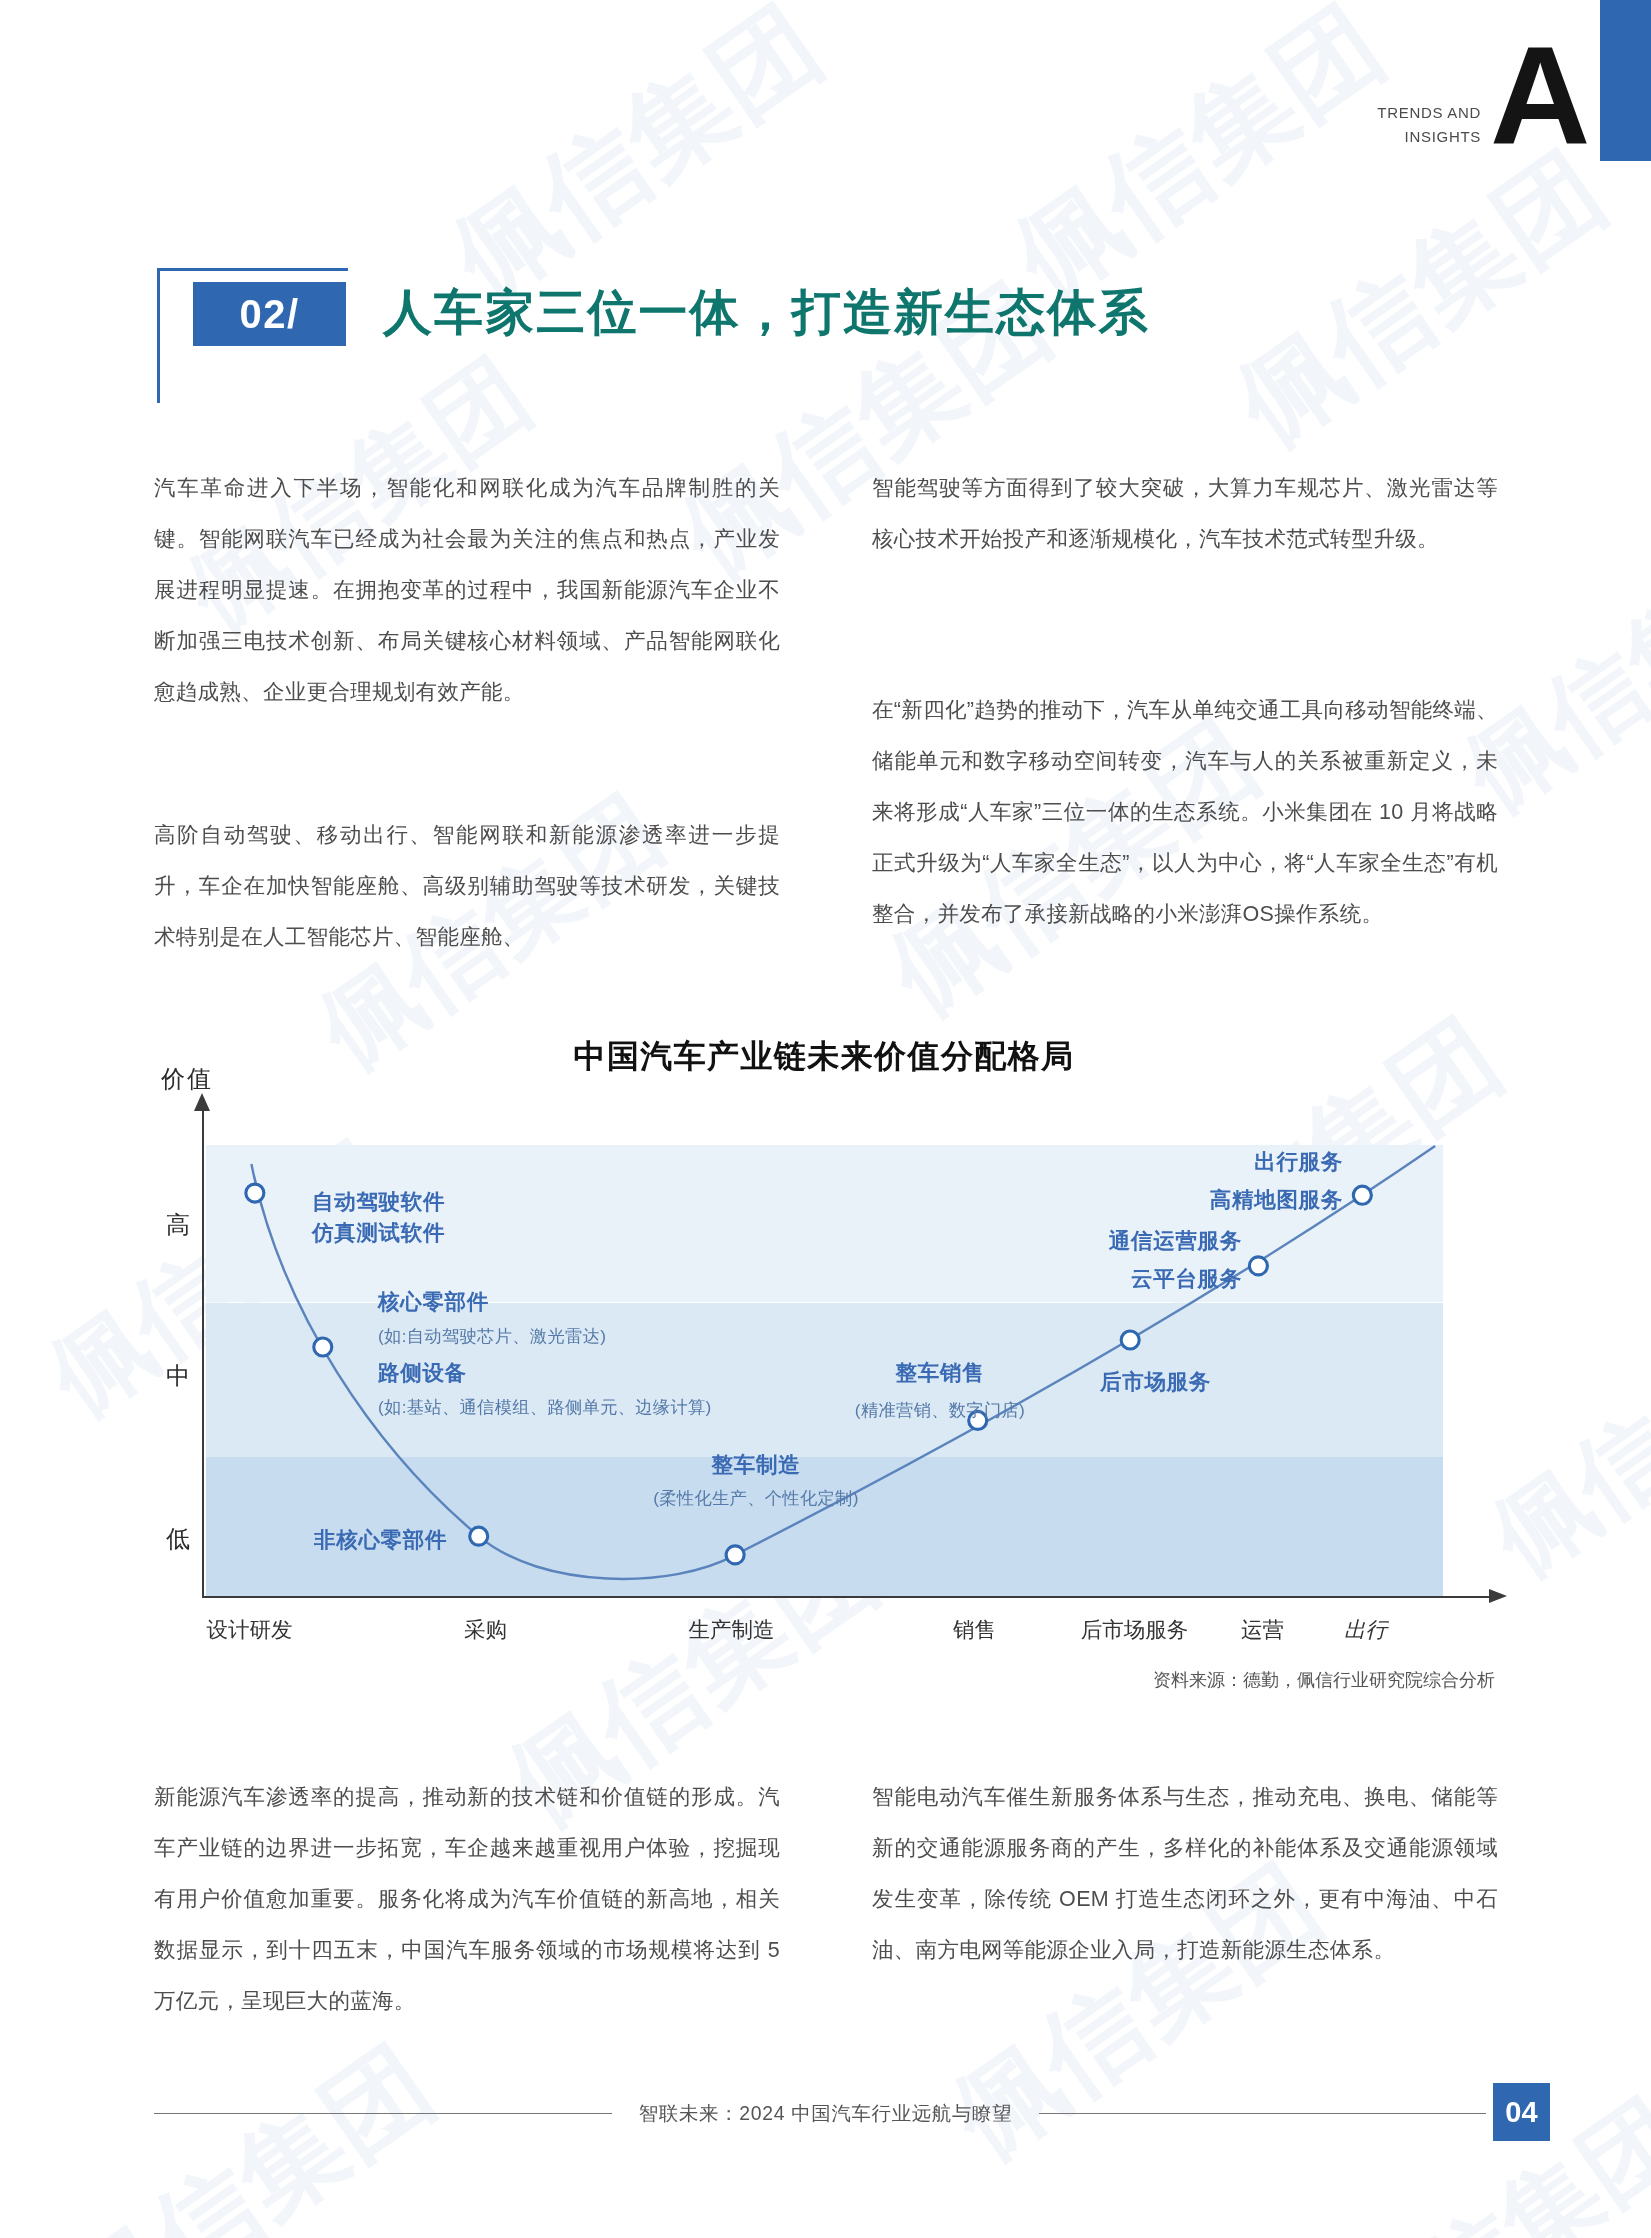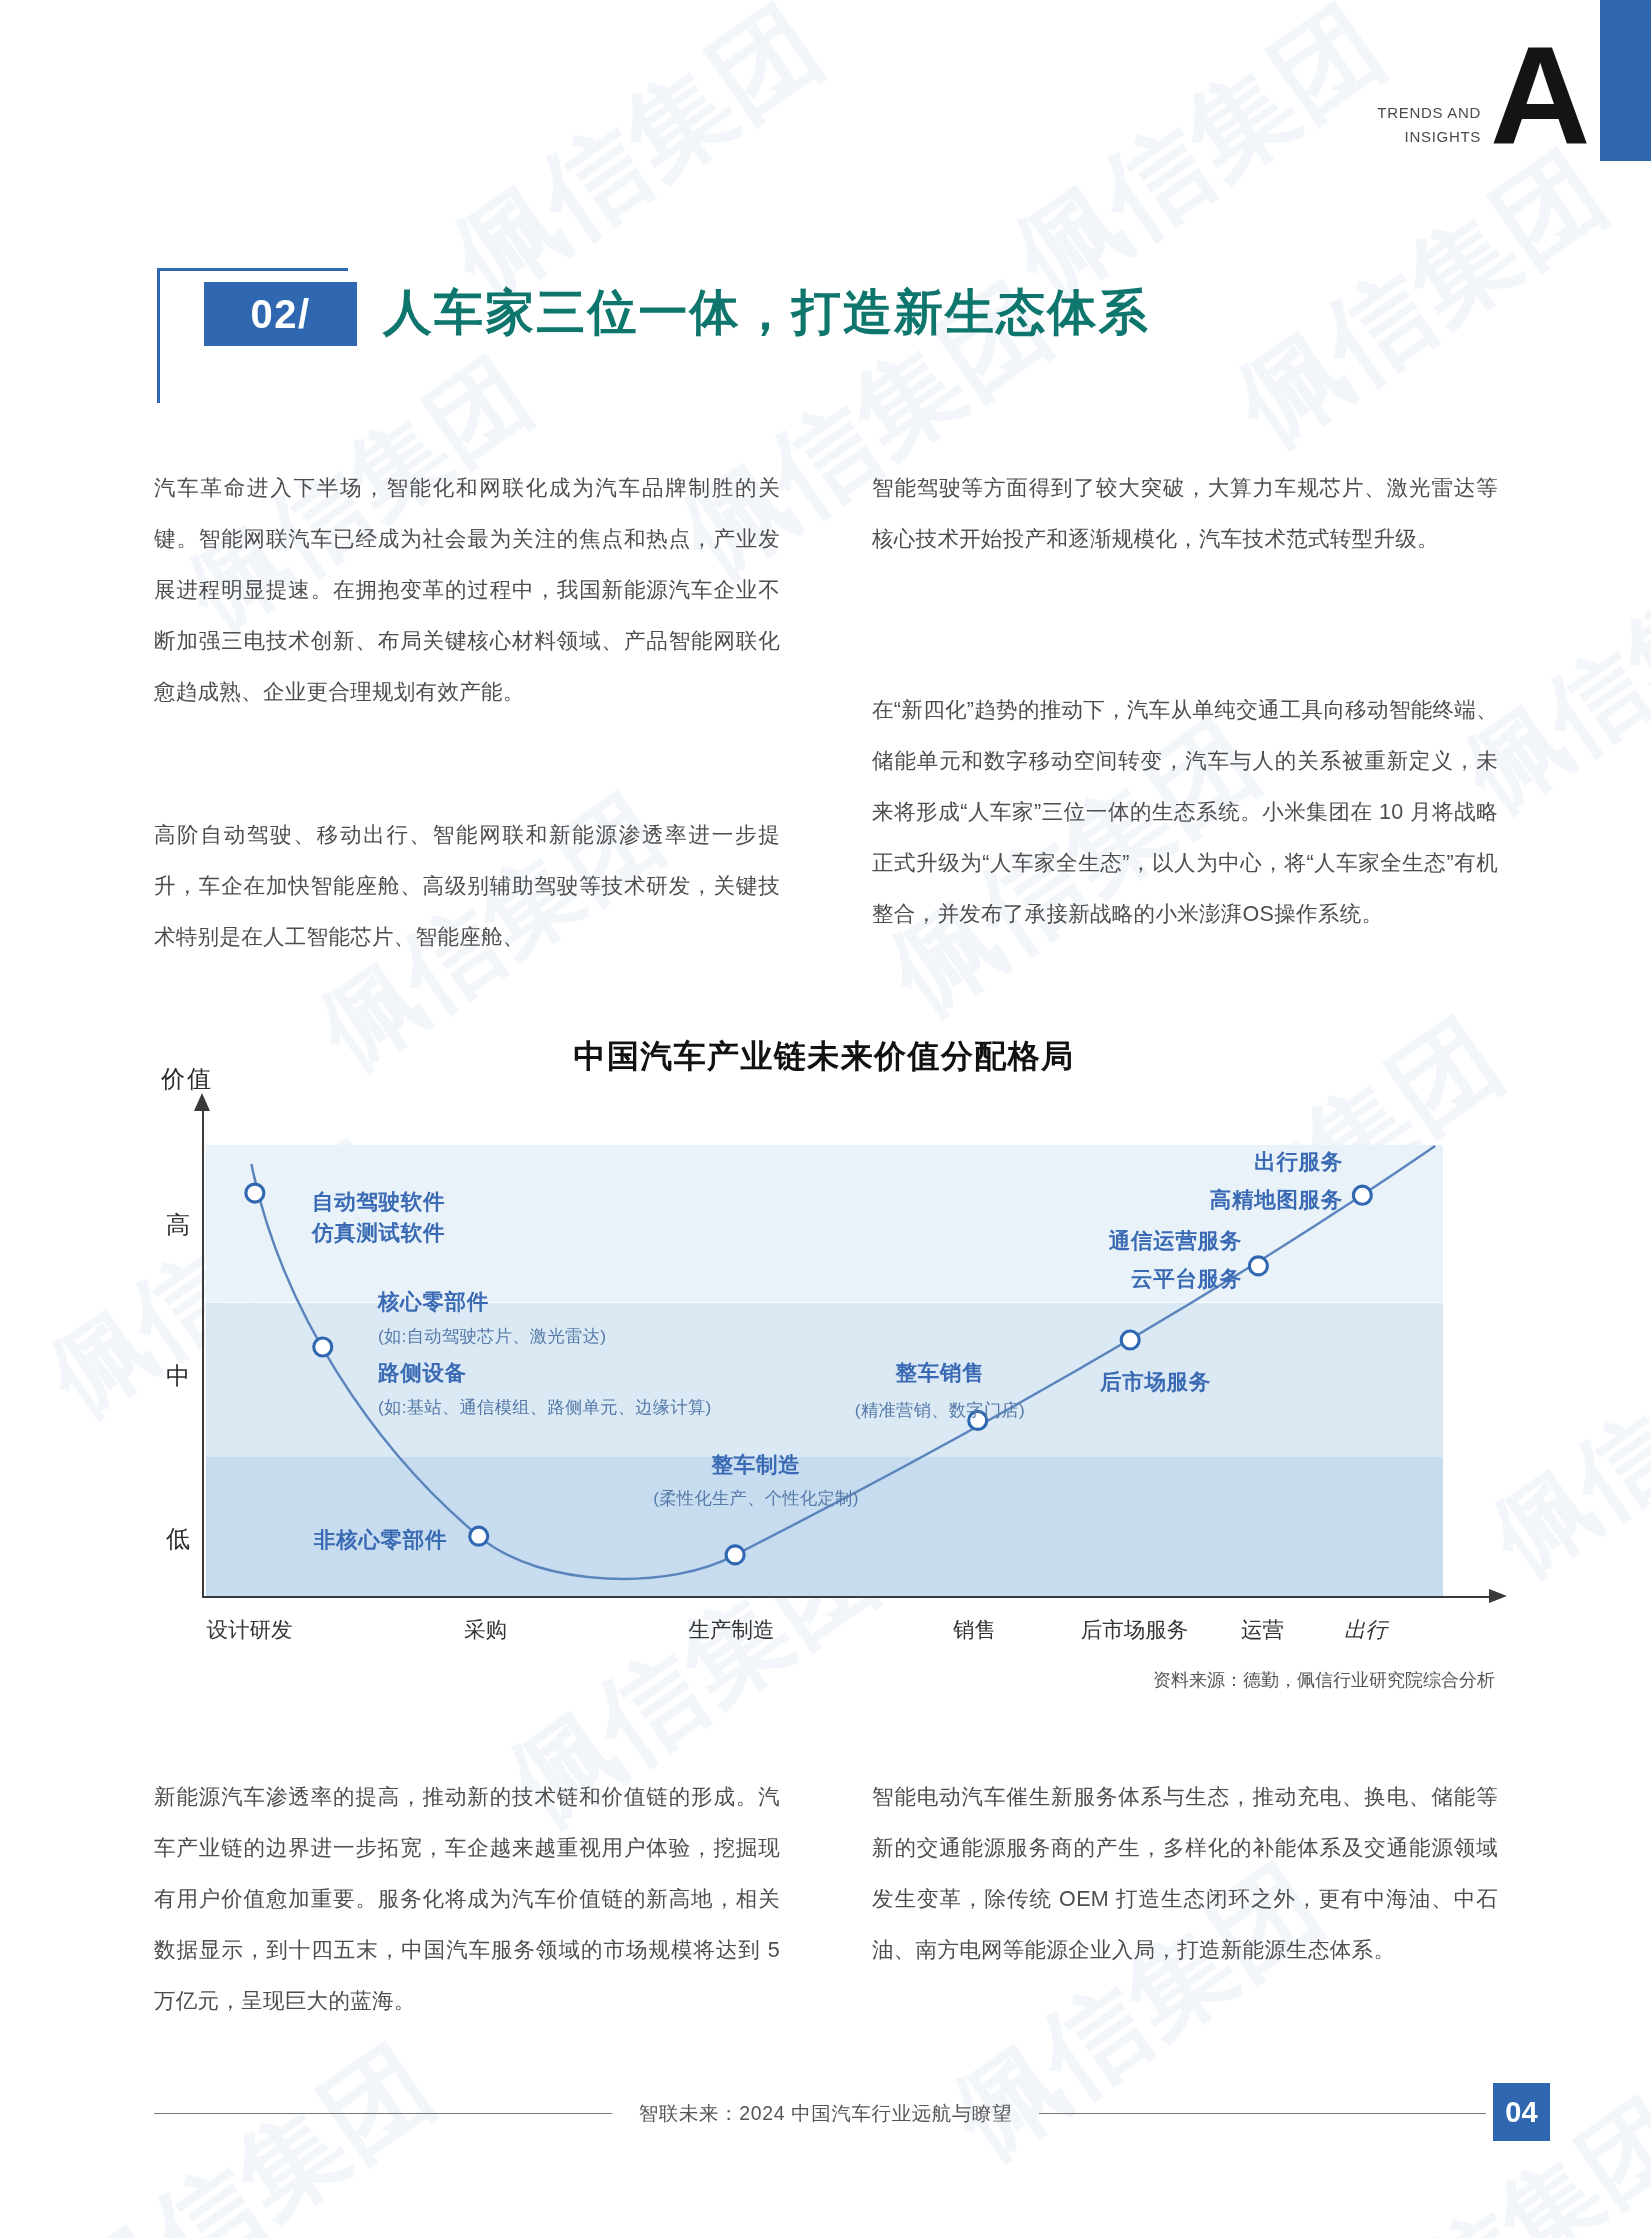--- a/index.html
+++ b/index.html
@@ -51,21 +51,21 @@
 
   <div class="abs eyebrow" style="left:1249px;top:101px;width:232px;">
     <div>TRENDS AND</div>
     <div>INSIGHTS</div>
   </div>
   <div class="abs big-letter" style="left:1490px;top:26px;">A</div>
   <div class="abs accent-bar" style="left:1600px;top:0px;width:52px;height:161px;"></div>
 
   <div class="abs frame-line" style="left:157px;top:268px;width:191px;height:2.8px;"></div>
   <div class="abs frame-line" style="left:157px;top:268px;width:2.8px;height:135px;"></div>
-  <div class="abs sec-badge" style="left:204px;top:282px;width:153px;height:64px;">02/</div>
+  <div class="abs sec-badge" style="left:193px;top:282px;width:153px;height:64px;">02/</div>
   <div class="abs sec-title" style="left:383px;top:280px;">人车家三位一体，打造新生态体系</div>
 
   <div class="abs para" style="left:154px;top:463px;width:626px;">汽车革命进入下半场，智能化和网联化成为汽车品牌制胜的关键。智能网联汽车已经成为社会最为关注的焦点和热点，产业发展进程明显提速。在拥抱变革的过程中，我国新能源汽车企业不断加强三电技术创新、布局关键核心材料领域、产品智能网联化愈趋成熟、企业更合理规划有效产能。</div>
   <div class="abs para" style="left:154px;top:810px;width:626px;">高阶自动驾驶、移动出行、智能网联和新能源渗透率进一步提升，车企在加快智能座舱、高级别辅助驾驶等技术研发，关键技术特别是在人工智能芯片、智能座舱、</div>
   <div class="abs para" style="left:872px;top:463px;width:626px;">智能驾驶等方面得到了较大突破，大算力车规芯片、激光雷达等核心技术开始投产和逐渐规模化，汽车技术范式转型升级。</div>
   <div class="abs para" style="left:872px;top:685px;width:626px;">在“新四化”趋势的推动下，汽车从单纯交通工具向移动智能终端、储能单元和数字移动空间转变，汽车与人的关系被重新定义，未来将形成“人车家”三位一体的生态系统。小米集团在 10 月将战略正式升级为“人车家全生态”，以人为中心，将“人车家全生态”有机整合，并发布了承接新战略的小米澎湃OS操作系统。</div>
 
   <div>
     <div class="abs chart-title" style="left:412px;top:1035px;width:824px;">中国汽车产业链未来价值分配格局</div>
     <div class="abs ytick" style="left:161px;top:1063px;letter-spacing:2.1px;">价值</div>

